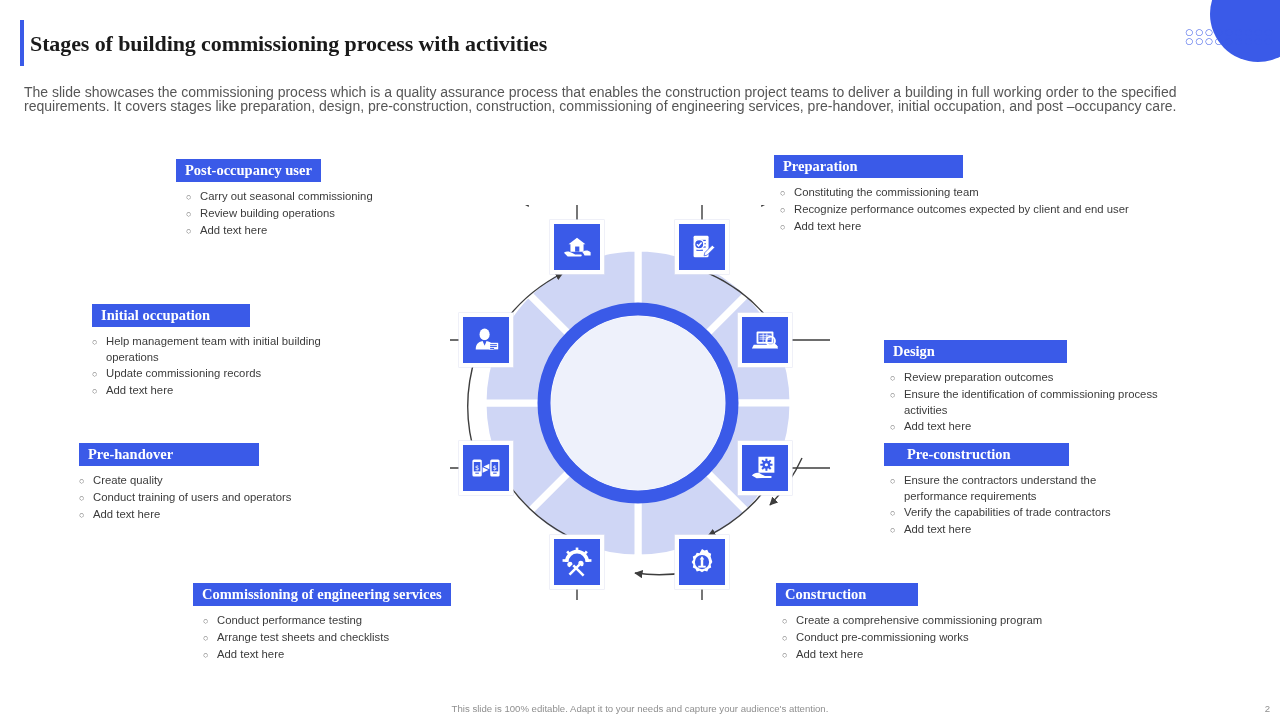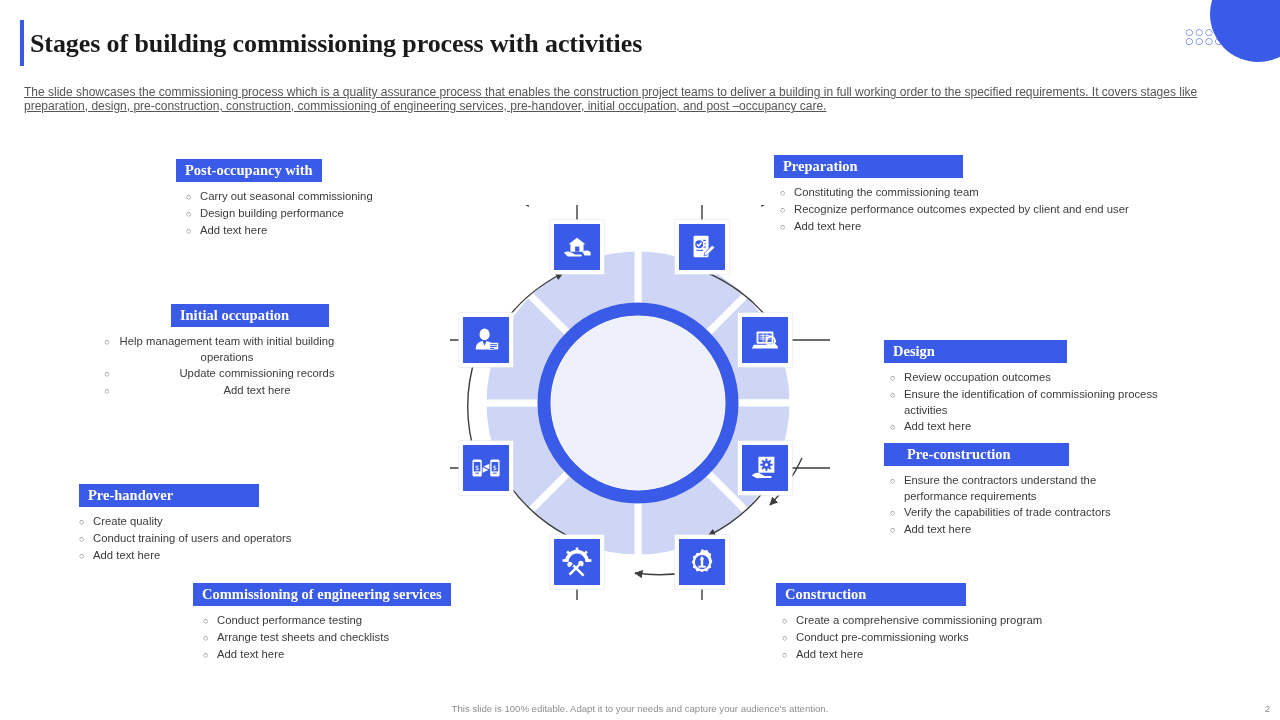--- a/index.html
+++ b/index.html
@@ -38,33 +38,32 @@
     left: 20px; top: 20px;
     width: 4px; height: 46px;
     background: #3a5ae8;
   }
   .page-title {
     position: absolute;
     left: 30px; top: 24px;
     width: 1100px;
     font-family: "Liberation Serif", serif;
     font-weight: bold;
-    font-size: 26px;
+    font-size: 22px;
     letter-spacing: -0.1px;
     color: #1a1a1a;
     line-height: 40px;
   }
   .page-subtitle {
     position: absolute;
     left: 24px; top: 85px;
     width: 1190px;
-    font-size: 12px;
+    font-size: 14px;
     line-height: 14px;
     color: #565656;
-    text-decoration: underline;
   }
 
   
   .stage-block { position: absolute; }
   .stage-title {
     display: inline-block;
     background: #3a5ae8;
     color: #ffffff;
     font-family: "Liberation Serif", serif;
     font-weight: bold;
@@ -135,57 +134,57 @@
 <div class="corner-dots">
   <div>○○○○○○○○○</div>
   <div>○○○○○○○○○</div>
 </div>
 
 <div class="header-rule"></div>
 <div class="page-title">Stages of building commissioning process with activities</div>
 <div class="page-subtitle">The slide showcases the commissioning process which is a quality assurance process that enables the construction project teams to deliver  a building in full working order to the specified requirements. It covers stages like preparation, design, pre-construction, construction, commissioning of engineering services, pre-handover, initial occupation, and post –occupancy care.</div>
 
 <div class="stage-block" style="left:176px; top:159px; width:330px;">
-  <div class="stage-title">Post-occupancy with</div>
+  <div class="stage-title">Post-occupancy user</div>
   <div class="bullets" style="padding-left:10px;">
     <div class="bullet">
       <span class="mark">○</span>
       <span class="txt">Carry out seasonal commissioning</span>
     </div>
     <div class="bullet">
       <span class="mark">○</span>
-      <span class="txt">Design  building performance</span>
-    </div>
-    <div class="bullet">
-      <span class="mark">○</span>
-      <span class="txt">Add text here</span>
-    </div>
-  </div>
-</div>
-
-<div class="stage-block" style="left:100px; top:304px; width:300px;text-align:center;">
+      <span class="txt">Review  building operations</span>
+    </div>
+    <div class="bullet">
+      <span class="mark">○</span>
+      <span class="txt">Add text here</span>
+    </div>
+  </div>
+</div>
+
+<div class="stage-block" style="left:92px; top:304px; width:300px;">
   <div class="stage-title boxwide">Initial occupation</div>
   <div class="bullets">
     <div class="bullet" style="width:240px;">
       <span class="mark">○</span>
       <span class="txt">Help management  team with initial building operations</span>
     </div>
     <div class="bullet">
       <span class="mark">○</span>
       <span class="txt">Update  commissioning records</span>
     </div>
     <div class="bullet">
       <span class="mark">○</span>
       <span class="txt">Add text here</span>
     </div>
   </div>
 </div>
 
 <div class="stage-block" style="left:79px; top:443px; width:300px;">
-  <div class="stage-title" style="padding-right:86px;margin-top:41px;">Pre-handover</div>
+  <div class="stage-title" style="padding-right:86px;">Pre-handover</div>
   <div class="bullets">
     <div class="bullet">
       <span class="mark">○</span>
       <span class="txt">Create  quality</span>
     </div>
     <div class="bullet">
       <span class="mark">○</span>
       <span class="txt">Conduct training of users and operators</span>
     </div>
     <div class="bullet">
@@ -229,21 +228,21 @@
       <span class="txt">Add text here</span>
     </div>
   </div>
 </div>
 
 <div class="stage-block" style="left:884px; top:304px; width:300px;">
   <div class="stage-title" style="padding-right:132px;margin-top:36px;">Design</div>
   <div class="bullets" style="padding-left:6px;">
     <div class="bullet">
       <span class="mark">○</span>
-      <span class="txt">Review  occupation  outcomes</span>
+      <span class="txt">Review  preparation  outcomes</span>
     </div>
     <div class="bullet" style="width:275px;">
       <span class="mark">○</span>
       <span class="txt">Ensure the identification of commissioning process activities</span>
     </div>
     <div class="bullet">
       <span class="mark">○</span>
       <span class="txt">Add text here</span>
     </div>
   </div>
@@ -261,21 +260,21 @@
       <span class="txt">Verify the capabilities of trade contractors</span>
     </div>
     <div class="bullet">
       <span class="mark">○</span>
       <span class="txt">Add text here</span>
     </div>
   </div>
 </div>
 
 <div class="stage-block" style="left:776px; top:583px; width:400px;">
-  <div class="stage-title" style="padding-right:100px;">Construction</div>
+  <div class="stage-title" style="padding-right:52px;">Construction</div>
   <div class="bullets" style="padding-left:6px;">
     <div class="bullet">
       <span class="mark">○</span>
       <span class="txt">Create a comprehensive  commissioning program</span>
     </div>
     <div class="bullet">
       <span class="mark">○</span>
       <span class="txt">Conduct pre-commissioning  works</span>
     </div>
     <div class="bullet">

